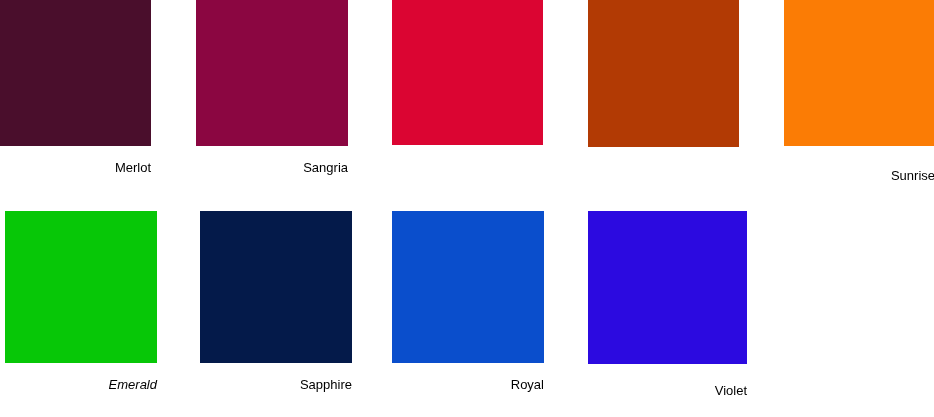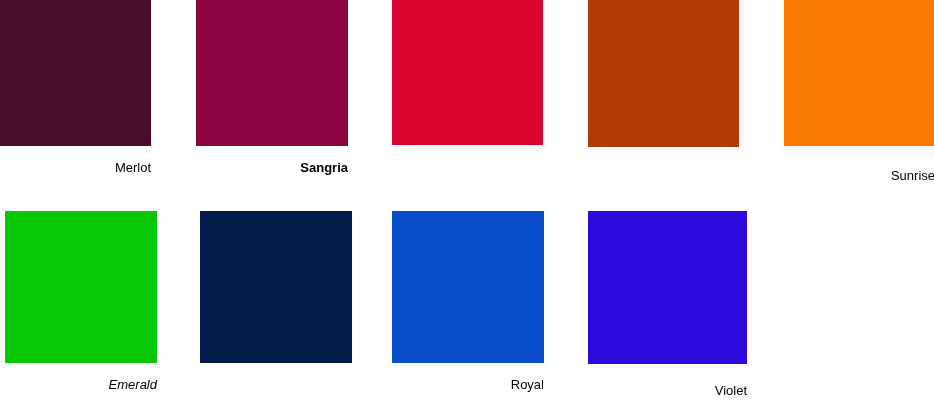--- a/index.html
+++ b/index.html
@@ -44,21 +44,21 @@
 <div id="palette-canvas">
 
   <div class="swatch-cell" style="left:0px; top:-6px; width:151px; height:152px;">
     <div class="swatch-chip" style="width:151px; height:152px; background:#4a0e2c;"></div>
   </div>
   <div class="swatch-label" style="left:0px; top:160px; width:151px;">Merlot</div>
 
   <div class="swatch-cell" style="left:196px; top:-6px; width:152px; height:152px;">
     <div class="swatch-chip" style="width:152px; height:152px; background:#8b0641;"></div>
   </div>
-  <div class="swatch-label" style="left:196px; top:160px; width:152px;font-weight:bold;">Sangria</div>
+  <div class="swatch-label" style="left:196px; top:160px; width:152px;">Sangria</div>
 
   <div class="swatch-cell" style="left:392px; top:-6px; width:151px; height:151px;">
     <div class="swatch-chip" style="width:151px; height:151px; background:#db0532;"></div>
   </div>
 
   <div class="swatch-cell" style="left:588px; top:-6px; width:151px; height:153px;">
     <div class="swatch-chip" style="width:151px; height:153px; background:#b23a04;"></div>
   </div>
 
   <div class="swatch-cell" style="left:784px; top:-6px; width:151px; height:152px;">
@@ -67,20 +67,21 @@
   <div class="swatch-label" style="left:784px; top:168px; width:151px;">Sunrise</div>
 
   <div class="swatch-cell" style="left:5px; top:211px; width:152px; height:152px;">
     <div class="swatch-chip" style="width:152px; height:152px; background:#07c707;"></div>
   </div>
   <div class="swatch-label" style="left:5px; top:377px; width:152px;font-style:italic;">Emerald</div>
 
   <div class="swatch-cell" style="left:200px; top:211px; width:152px; height:152px;">
     <div class="swatch-chip" style="width:152px; height:152px; background:#041a4a;"></div>
   </div>
+  <div class="swatch-label" style="left:200px; top:377px; width:152px;">Sapphire</div>
 
   <div class="swatch-cell" style="left:392px; top:211px; width:152px; height:152px;">
     <div class="swatch-chip" style="width:152px; height:152px; background:#0a4ecc;"></div>
   </div>
   <div class="swatch-label" style="left:392px; top:377px; width:152px;">Royal</div>
 
   <div class="swatch-cell" style="left:588px; top:211px; width:159px; height:153px;">
     <div class="swatch-chip" style="width:159px; height:153px; background:#2c0ae0;"></div>
   </div>
   <div class="swatch-label" style="left:588px; top:383px; width:159px;">Violet</div>

